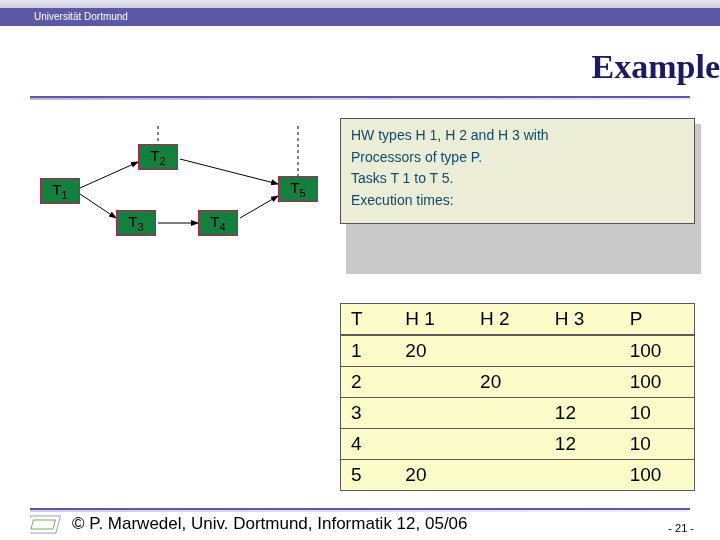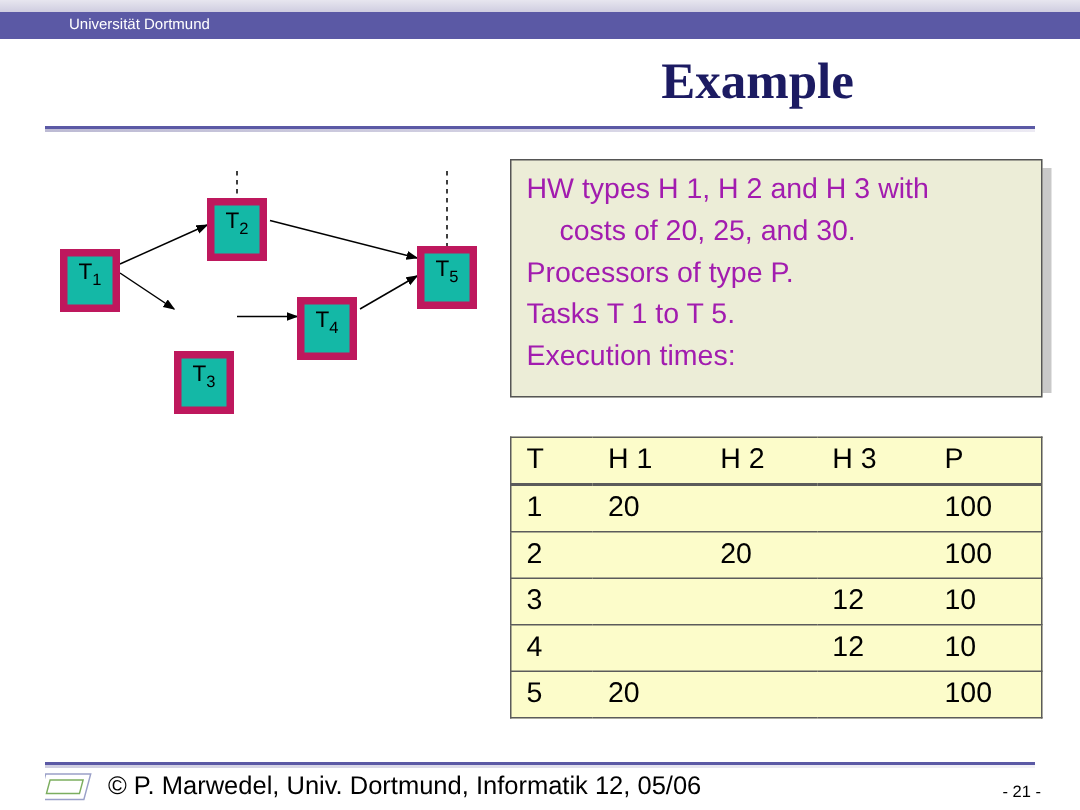--- a/index.html
+++ b/index.html
@@ -18,26 +18,26 @@
     height: 8px;
     background: linear-gradient(to bottom, #e7e6ef 0%, #cfcde0 100%);
   }
   .header-bar {
     width: 100%;
     height: 18px;
     background: #5b59a5;
     color: #fff;
     font-size: 10px;
     line-height: 18px;
-    padding-left: 46px;
+    padding-left: 34px;
   }
   .title-area {
     width: 100%;
-    text-align: center;
-    margin-top: 10px;
+    text-align: right;
+    margin-top: 22px;
     padding-left: 290px;
   }
   .title-area h1 {
     margin: 0;
     font-size: 34px;
     font-weight: bold;
     color: #1c1b62;
     font-family: "Times New Roman", Times, serif;
   }
   .title-rule {
@@ -57,23 +57,23 @@
   .graph {
     position: absolute;
     left: 30px;
     top: 8px;
     width: 300px;
     height: 140px;
   }
   .node {
     position: absolute;
     width: 40px;
-    height: 42px;
-    border: 5px solid #be185d;
-    background: #14b8a6;
+    height: 26px;
+    border: 1px solid #be185d;
+    background: #15803d;
     text-align: center;
     font-size: 15px;
     font-family: Arial, sans-serif;
     line-height: 22px;
   }
   .node .main { display:inline; }
   .node .sub { font-size: 11px; vertical-align: sub; }
   svg.edges {
     position: absolute;
     left: 0; top: 0;
@@ -93,23 +93,23 @@
   .info-box-shadow {
     position: absolute;
     left: 346px;
     top: 6px;
     width: 355px;
     height: 150px;
     background: #c9c9c9;
   }
   .info-box p {
     margin: 0 0 4px 0;
-    font-size: 19px;
-    font-family: Arial, sans-serif;
-    color: #a21caf;
+    font-size: 14px;
+    font-family: Arial, sans-serif;
+    color: #0c4a6e;
     line-height: 1.25;
   }
   .info-box p.indent { padding-left: 22px; }
   
   .exec-table {
     position: absolute;
     left: 340px;
     top: 185px;
     width: 355px;
     border-collapse: collapse;
@@ -212,35 +212,34 @@
 
       <line x1="210" y1="92" x2="248" y2="70" stroke="#000" marker-end="url(#arr)"></line>
     </svg>
 
     <div class="node" style="left:10px;  top:52px;">
       <span class="main">T</span><span class="sub">1</span>
     </div>
     <div class="node" style="left:108px; top:18px;">
       <span class="main">T</span><span class="sub">2</span>
     </div>
-    <div class="node" style="left:86px;  top:84px;margin-top:36px;">
+    <div class="node" style="left:86px;  top:84px;">
       <span class="main">T</span><span class="sub">3</span>
     </div>
     <div class="node" style="left:168px; top:84px;">
       <span class="main">T</span><span class="sub">4</span>
     </div>
     <div class="node" style="left:248px; top:50px;">
       <span class="main">T</span><span class="sub">5</span>
     </div>
   </div>
 
   <div class="info-box-shadow"></div>
   <div class="info-box">
     <p>HW types H 1, H 2 and H 3 with</p>
-    <p class="indent">costs of 20, 25, and 30.</p>
     <p>Processors of type P.</p>
     <p>Tasks T 1 to T 5.</p>
     <p>Execution times:</p>
   </div>
 
   <table class="exec-table">
     <tbody>
         <tr>
       <th class="col0">T</th>
       <th class="col1">H 1</th>

